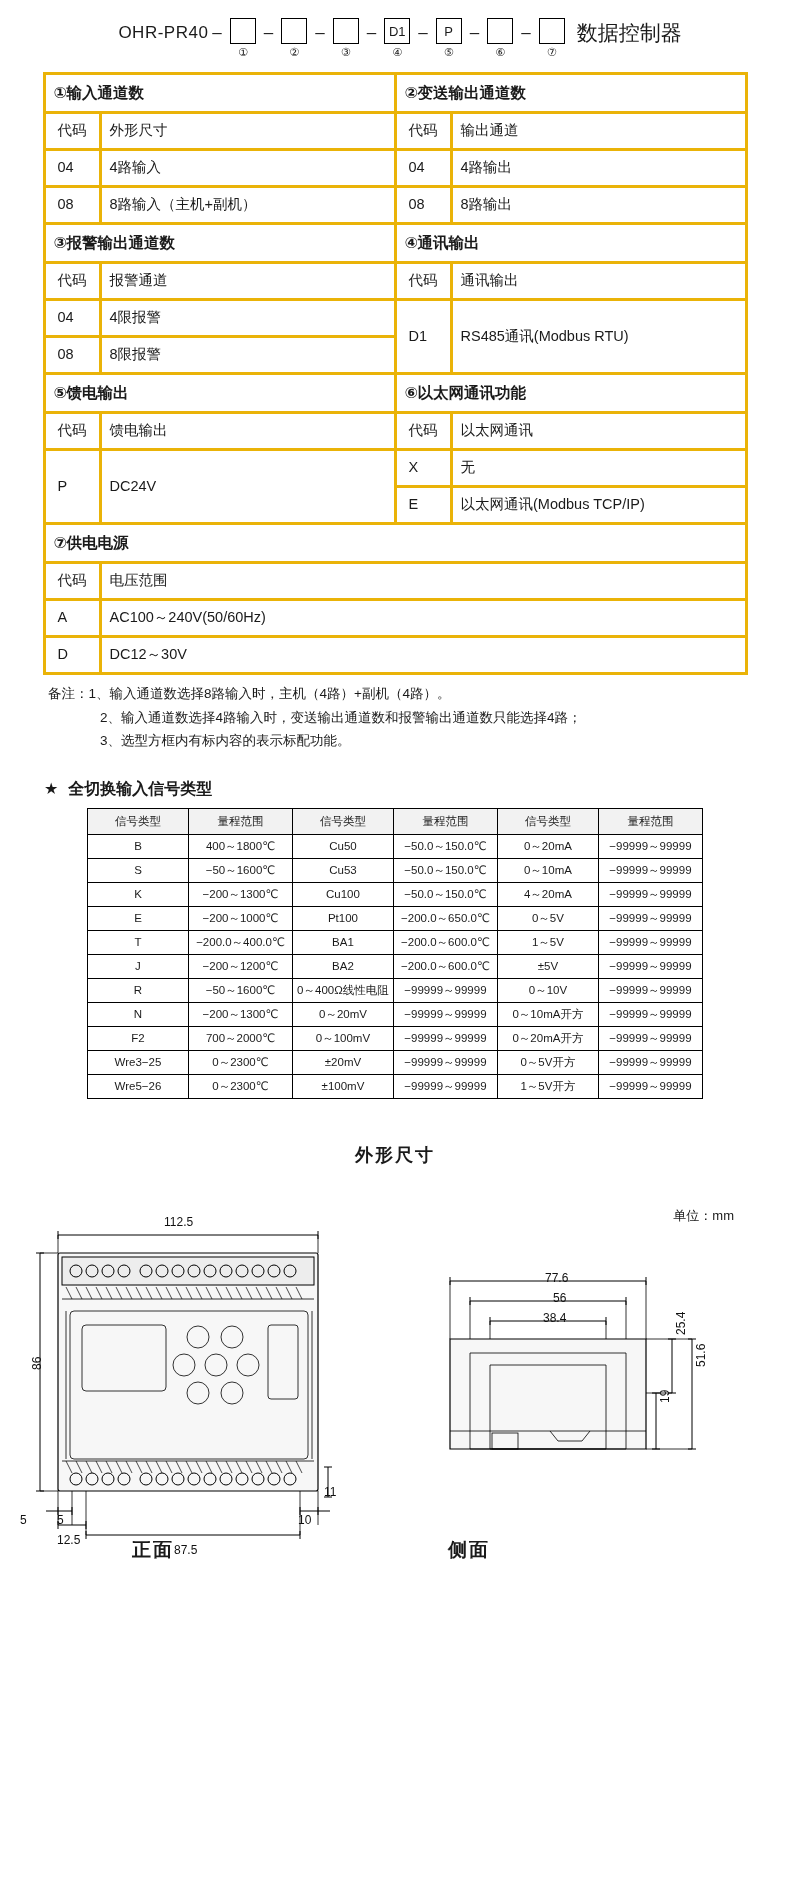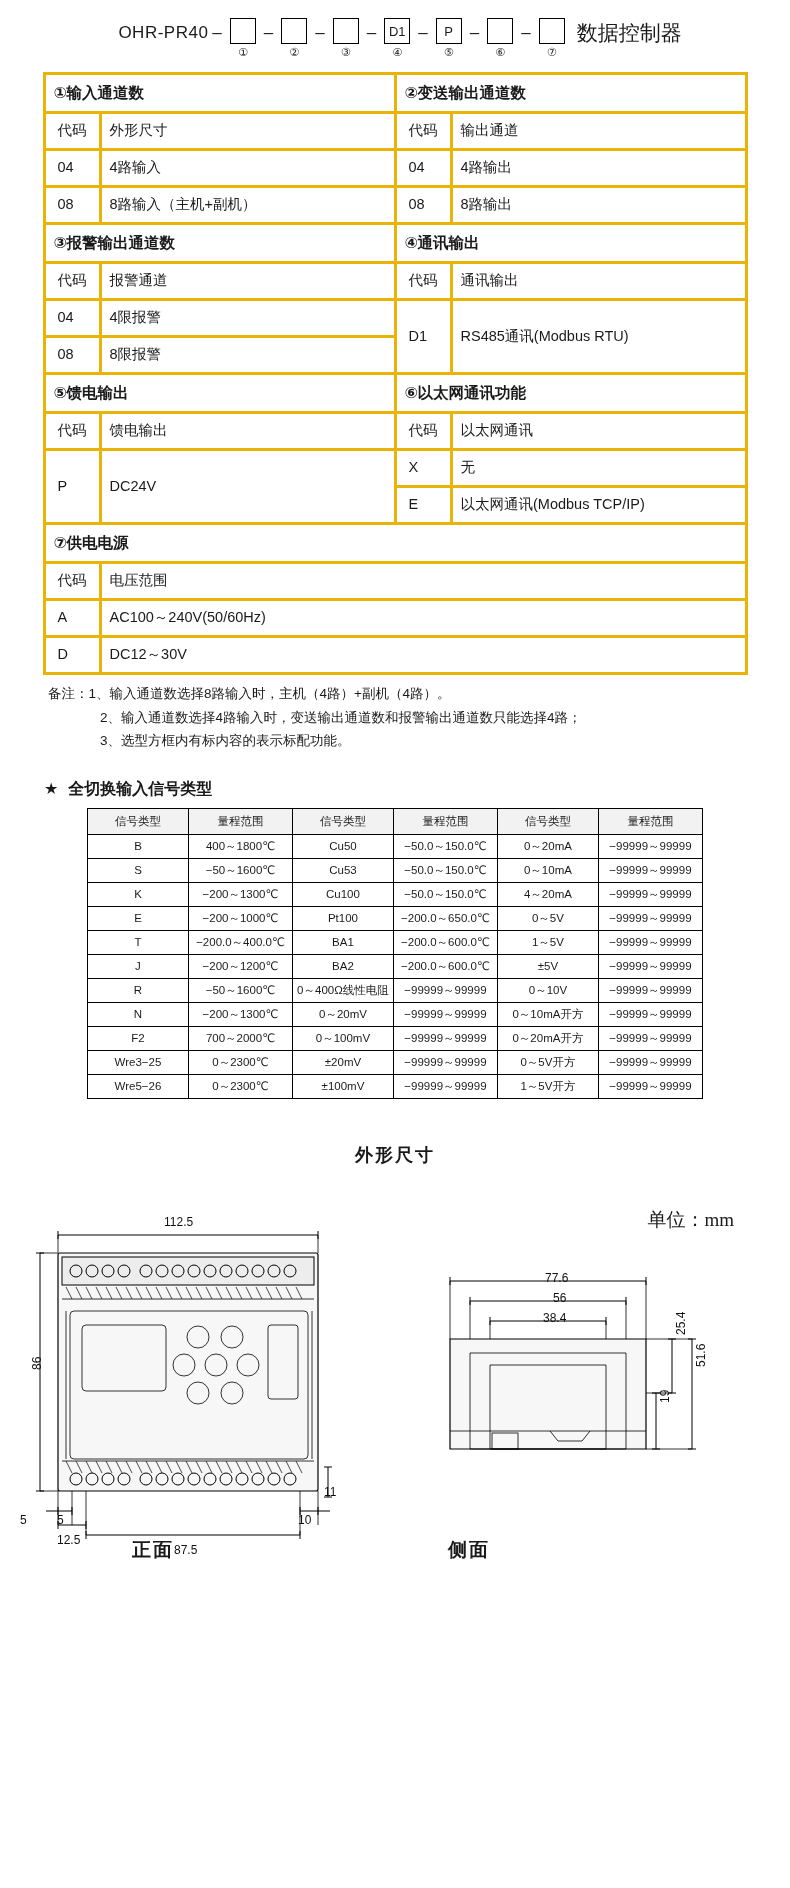--- a/index.html
+++ b/index.html
@@ -151,22 +151,21 @@
   }
   .dim-area {
     position: relative;
     width: 790px;
     height: 400px;
   }
   .unit-label {
     position: absolute;
     right: 56px;
     top: 22px;
-    font-size: 19px;
-    font-family: Liberation Serif, serif;
+    font-size: 13px;
   }
   .caption {
     position: absolute;
     font-size: 19px;
     font-weight: bold;
     letter-spacing: 2px;
   }
   .dimtxt {
     position: absolute;
     font-size: 12px;

